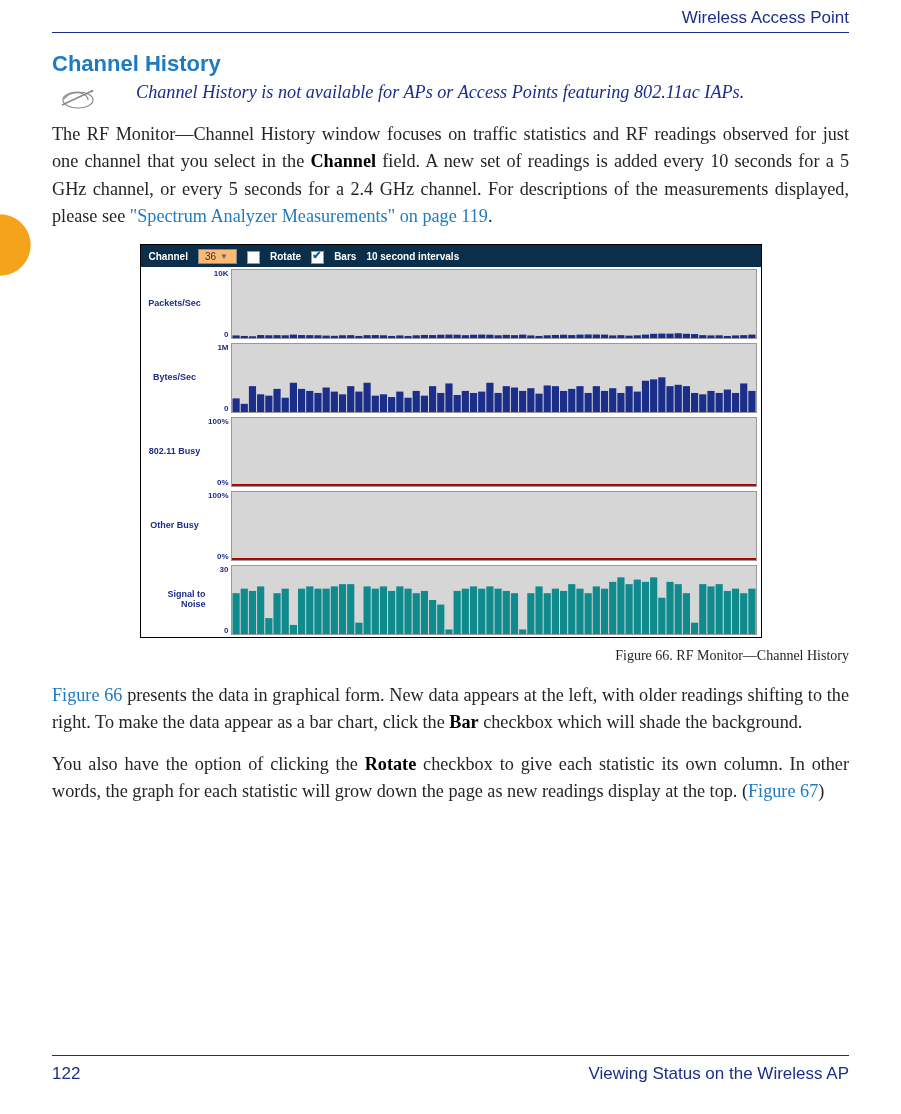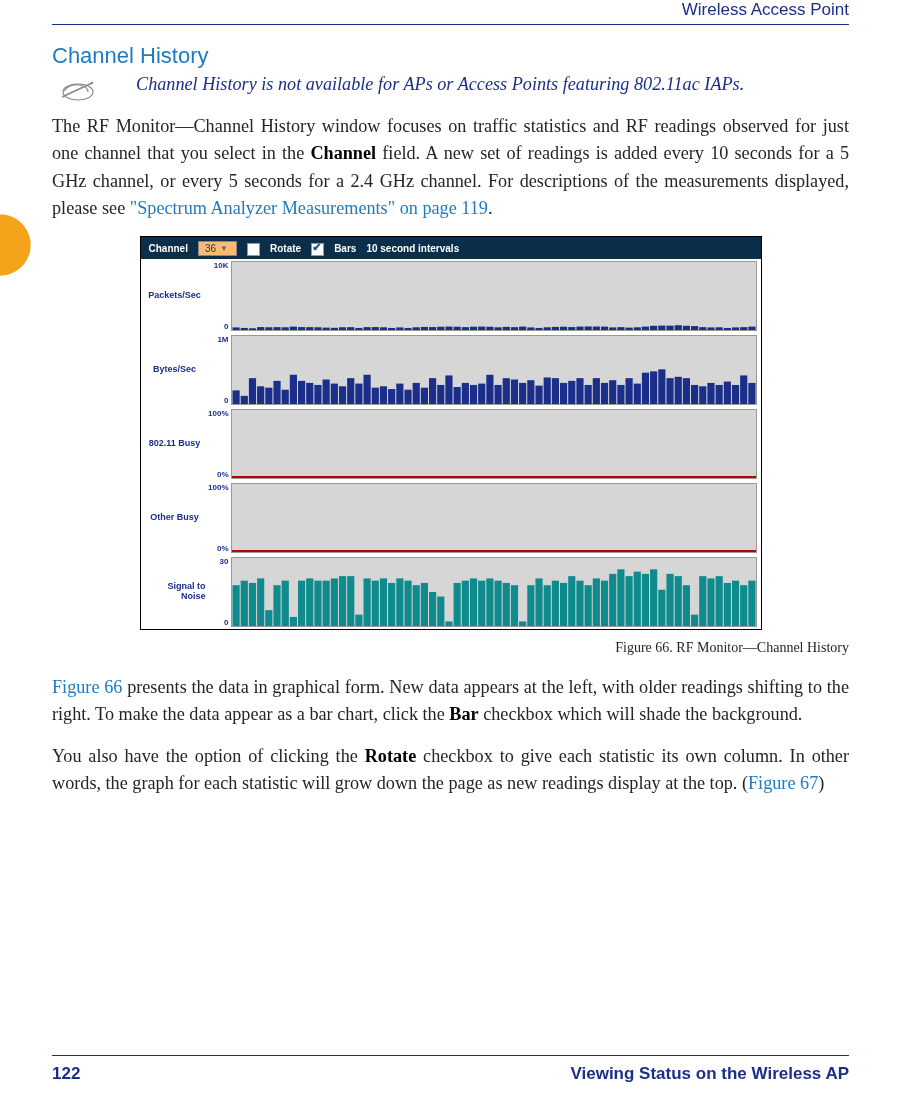--- a/index.html
+++ b/index.html
@@ -1,18 +1,18 @@
 <!DOCTYPE html>
 <html><head>
 <meta charset="utf-8">
 <style>
   html,body{margin:0;padding:0;background:#fff;}
   .page{width:901px;height:1114px;position:relative;font-family:"Palatino Linotype","Book Antiqua",Palatino,Georgia,serif;color:#252525;box-sizing:border-box;padding:0 52px 0 52px;}
-  .header{border-bottom:1px solid #1b2e8a;padding-bottom:4px;text-align:right;font-family:Verdana,Geneva,sans-serif;color:#1b2e8a;font-size:17px;}
-  .section-title{font-family:Verdana,Geneva,sans-serif;color:#1d7ac3;font-size:22px;margin:18px 0 2px 0;font-weight:400;}
+  .header{border-bottom:1px solid #1b2e8a;padding-top:8px;padding-bottom:4px;text-align:right;font-family:Verdana,Geneva,sans-serif;color:#1b2e8a;font-size:17px;}
+  .section-title{font-family:Verdana,Geneva,sans-serif;color:#1d7ac3;font-size:22px;margin:18px 0 2px 0;font-weight:700;}
   .note-row{display:flex;gap:32px;margin:0 0 10px 0;}
   .note-icon{flex:0 0 52px;display:flex;align-items:flex-start;justify-content:center;padding-top:6px;}
   .note-text{flex:1;font-style:italic;color:#1b2e8a;font-size:18.2px;line-height:1.45;text-align:justify;text-justify:inter-word;}
   .body-para{font-size:18.2px;line-height:1.5;text-align:justify;margin:0 0 14px 0;}
   .cross-ref{color:#1d7ac3;}
   .bold{font-weight:700;color:#000;}
   .tab{position:absolute;left:0;top:210px;width:36px;height:70px;border-radius:0 70px 70px 0;background:radial-gradient(circle at 0% 50%,#f5a31a 0%,#f5a31a 60%,#fff 62%);}
   .fig-frame{margin:6px auto 10px auto;width:620px;border:1px solid #000;background:#fff;}
   .fig-toolbar{background:#0b2f4a;height:22px;display:flex;align-items:center;gap:10px;padding-left:8px;font-family:Arial,sans-serif;font-size:10px;color:#fff;font-weight:700;}
   .fig-select{background:#fdba74;color:#333;padding:1px 8px 1px 6px;display:inline-flex;align-items:center;gap:4px;border:1px solid #888;border-radius:0;font-weight:400;}
@@ -22,21 +22,21 @@
   .mini-chart{display:flex;height:74px;border-top:0;}
   .mc-label{flex:0 0 62px;display:flex;align-items:center;justify-content:center;font-family:Arial,sans-serif;font-size:9px;font-weight:700;color:#1b2e8a;text-align:right;padding:0 3px;line-height:1.1;}
   .mc-axis{flex:0 0 22px;position:relative;font-family:Arial,sans-serif;font-size:8px;font-weight:700;color:#1b2e8a;}
   .mc-axis .top{position:absolute;right:2px;top:2px;}
   .mc-axis .bot{position:absolute;right:2px;bottom:2px;}
   .mc-plot{flex:1;background:#d6d6d6;border:1px solid #999;margin:2px 4px 2px 0;position:relative;overflow:hidden;}
   .mc-plot svg{position:absolute;inset:0;width:100%;height:100%;}
   .mc-plot.busyline::after{content:"";position:absolute;left:0;right:0;bottom:1px;height:1px;background:#b00000;}
   .mc-plot.busyline::before{content:"";position:absolute;left:0;right:0;bottom:0;height:1px;background:#006400;}
   .fig-caption{text-align:right;font-size:14px;margin:8px 0 18px 0;}
-  .footer{position:absolute;left:52px;right:52px;bottom:30px;border-top:1px solid #1b2e8a;padding-top:8px;display:flex;justify-content:space-between;font-family:Verdana,Geneva,sans-serif;color:#1b2e8a;font-size:17px;font-weight:bold;}
+  .footer{position:absolute;left:52px;right:52px;bottom:30px;border-top:1px solid #1b2e8a;padding-top:8px;display:flex;justify-content:space-between;font-family:Verdana,Geneva,sans-serif;color:#1b2e8a;font-size:17px;}
 </style>
 </head>
 <body>
 
 <div class="page">
   <div class="tab"></div>
 
   <div class="header">
     <span>Wireless Access Point</span>
   </div>

